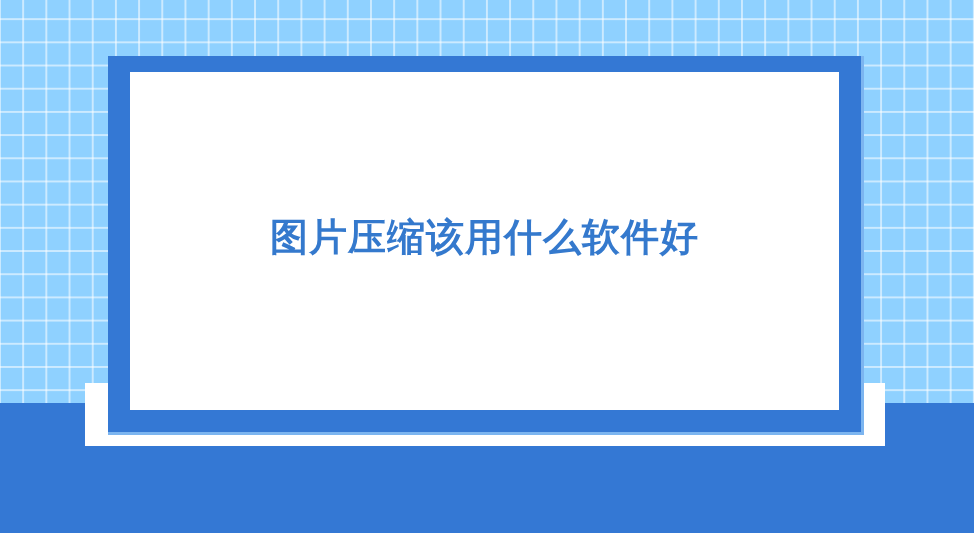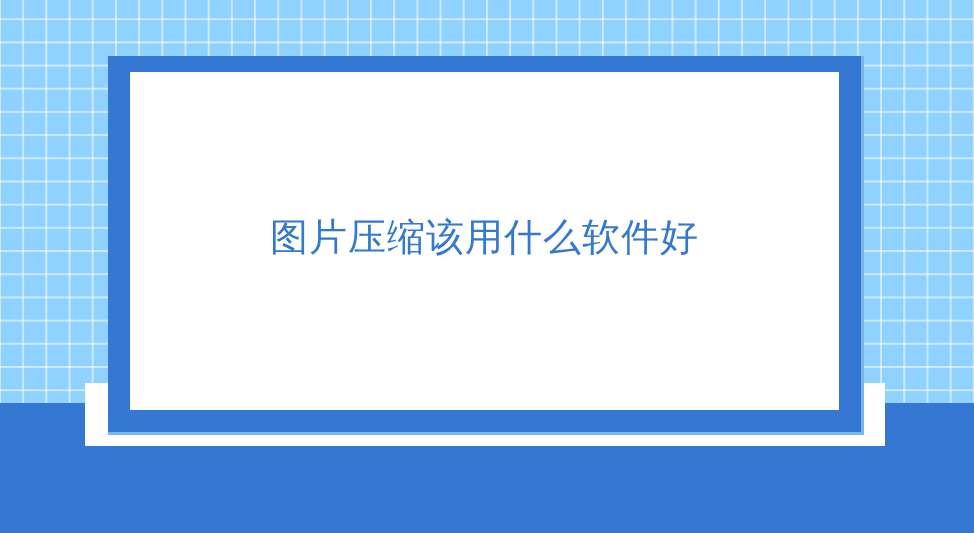--- a/index.html
+++ b/index.html
@@ -94,21 +94,21 @@
     height: 338px;
     background: #ffffff;
     display: flex;
     align-items: center;
     justify-content: center;
   }
 
   .title {
     color: #3479cd;
     font-size: 38px;
-    font-weight: 400;
+    font-weight: 700;
     letter-spacing: 1px;
     line-height: 1;
     white-space: nowrap;
     font-family: "Liberation Sans", "DejaVu Sans", sans-serif;
     transform: translateY(-4px);
     text-align: center;
   }
 </style>
 </head>
 <body>

